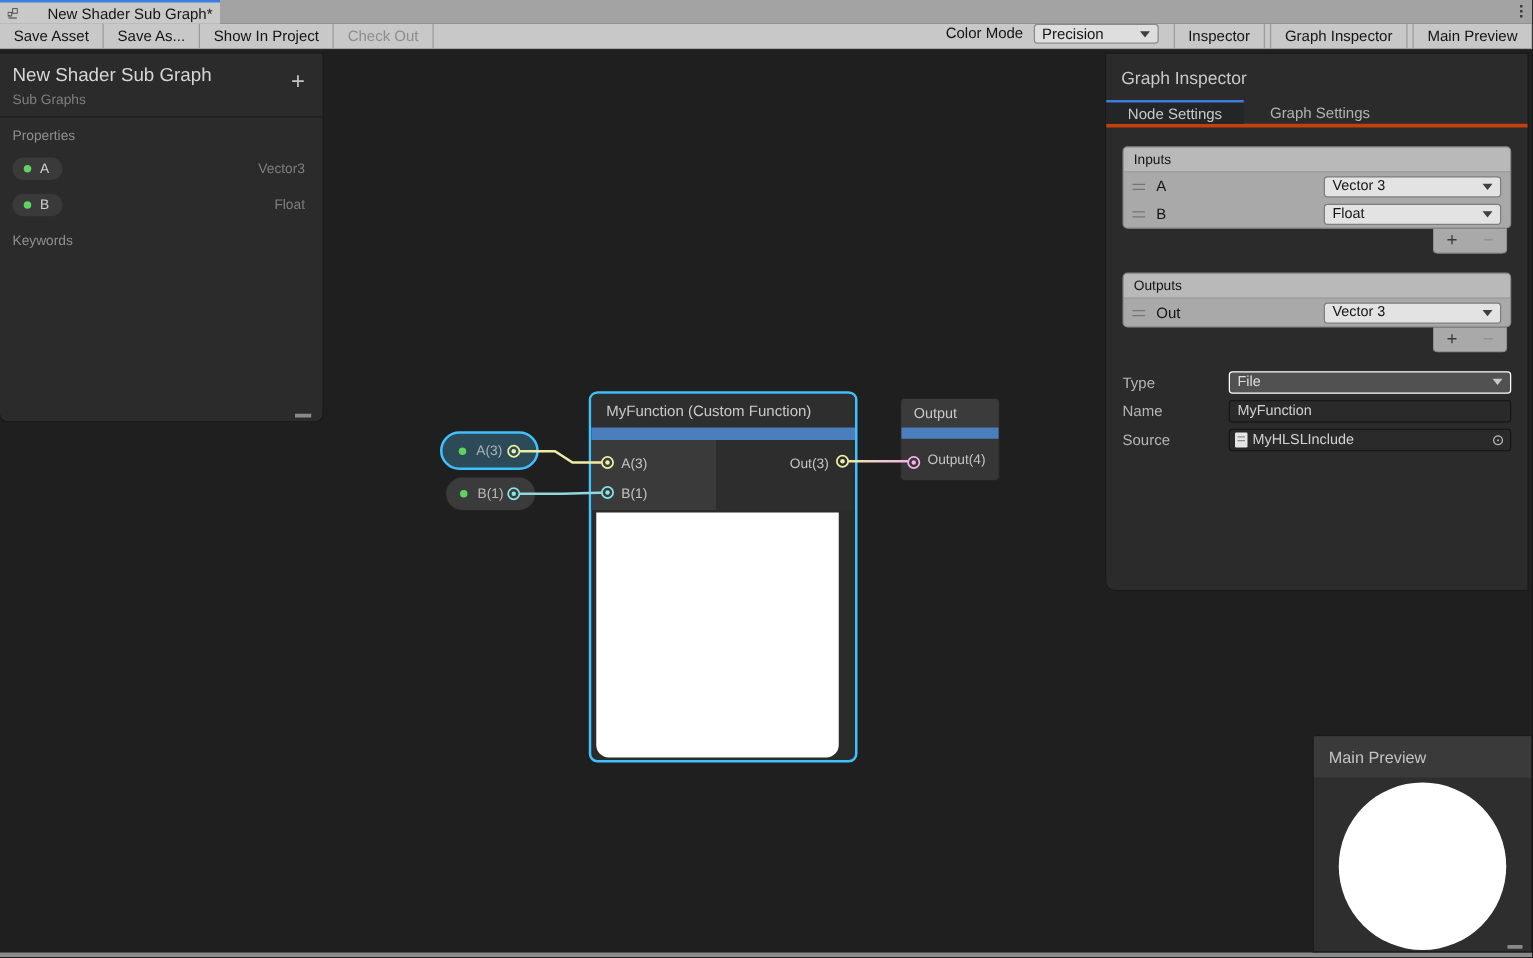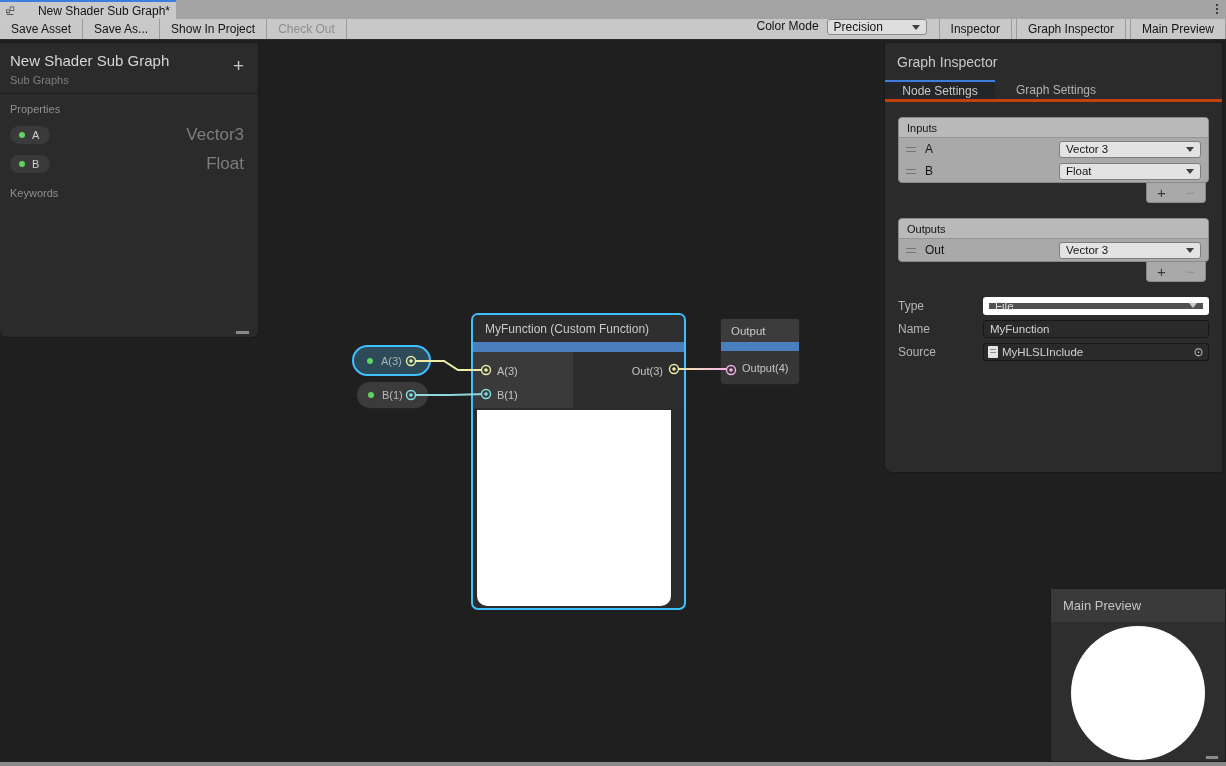--- a/index.html
+++ b/index.html
@@ -48,21 +48,21 @@
   }
   .bb-header { position:relative; padding:9px 12px 7px 10px; border-bottom:1px solid #1E1E1E; }
   .bb-title { font-size:15px; color:#D6D6D6; }
   .bb-subtitle { font-size:11px; color:#7F7F7F; margin-top:5px; }
   .bb-add { position:absolute; right:14px; top:16px; font-size:19px; color:#C4C4C4; line-height:14px; cursor:default; }
   .bb-section { font-size:11px; color:#8F8F8F; padding:9px 10px 5px 10px; }
   .bb-row { height:29px; display:flex; align-items:center; padding:0 14px 0 10px; }
   .pill { background:#3A3A3A; border-radius:9px; height:18px; display:flex; align-items:center; gap:7px; padding:0 11px 0 9px; }
   .pill-dot { width:6px; height:6px; border-radius:50%; background:#5FD35F; }
   .pill-label { font-size:11px; color:#CFCFCF; }
-  .bb-type { margin-left:auto; font-size:17px; color:#7E7E7E; }
+  .bb-type { margin-left:auto; font-size:11px; color:#7E7E7E; }
   .bb-resize { position:absolute; right:9px; bottom:3px; width:13px; height:3px; background:#8A8A8A; }
 
   
   .prop-node { position:absolute; display:flex; align-items:center; gap:8px; z-index:3; }
   .prop-node .pill-dot { flex:none; }
   .node-a {
     left:352px; top:345px; width:79px; height:31px; background:#2C4A58;
     border:2px solid #3FC1FF; border-radius:16px; padding-left:13px;
   }
   .node-a .prop-label { font-size:11px; color:#A9B4B9; }
@@ -125,21 +125,21 @@
     width:60px; height:20px; margin:0 3px 0 auto; background:#A9A9A9; border:1px solid #8A8A8A; border-top:none;
     border-radius:0 0 4px 4px; display:flex; align-items:center; justify-content:space-around;
   }
   .uf-plus { font-size:15px; color:#3A3A3A; line-height:16px; }
   .uf-minus { font-size:15px; color:#8F8F8F; line-height:16px; }
 
   .gi-fields { margin:12px 13px 0 13px; }
   .f-row { display:flex; align-items:center; height:23px; }
   .f-label { width:85px; font-size:12px; color:#B6B6B6; }
   .f-dropdown {
-    flex:1; height:18px; background:#515151; border:6px solid #ffffff; border-radius:3px;
+    flex:1; height:18px; background:#515151; border:1px solid #ffffff; border-radius:3px;
     display:flex; align-items:center; justify-content:space-between; padding:0 6px; font-size:11.5px; color:#DDDDDD;
   }
   .f-dropdown .arrow-down { border-top-color:#C9C9C9; }
   .f-input {
     flex:1; height:18px; background:#2A2A2A; border:1px solid #171717; border-radius:3px;
     font-size:11.5px; color:#D2D2D2; padding:0 6px; font-family:"Liberation Sans", sans-serif; outline:none;
   }
   .f-object {
     flex:1; height:18px; background:#2A2A2A; border:1px solid #171717; border-radius:3px;
     display:flex; align-items:center; gap:4px; padding:0 2px 0 4px; font-size:11.5px; color:#D2D2D2;

